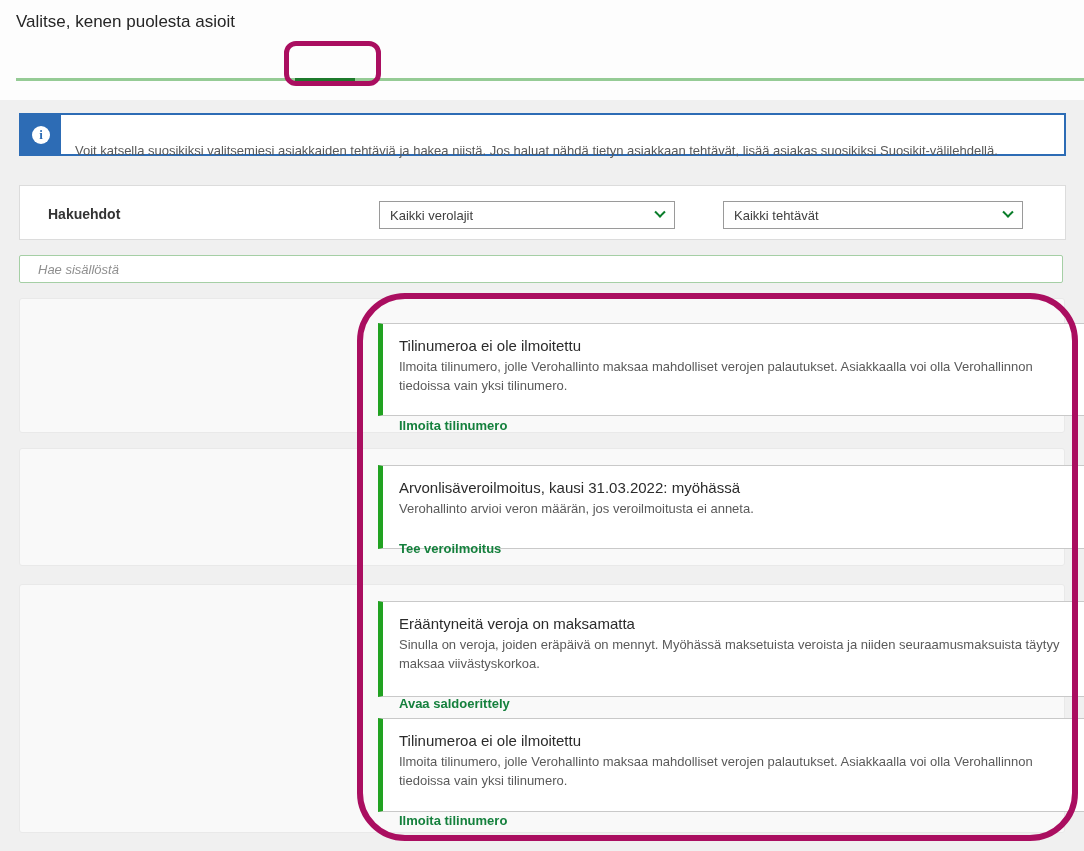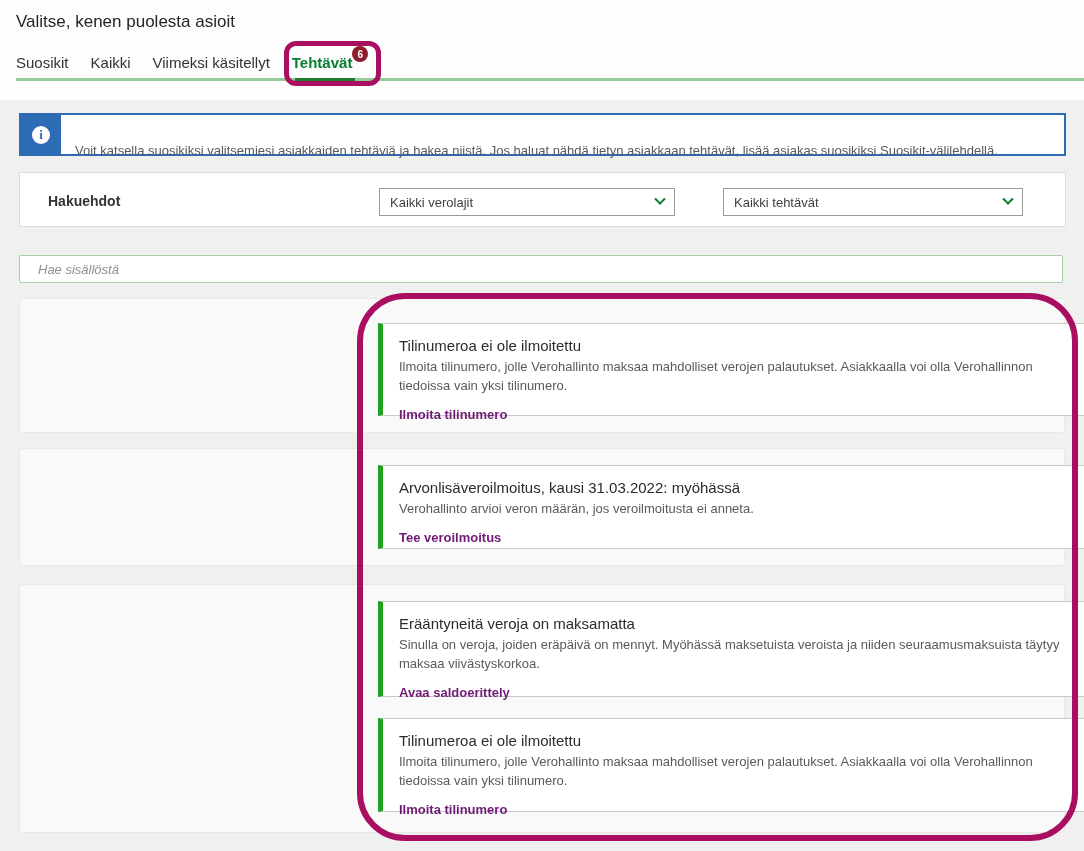--- a/index.html
+++ b/index.html
@@ -25,21 +25,21 @@
   
   .info-banner { position:absolute; left:19px; top:113px; width:1047px; height:43px; background:#fff;
                  border:2px solid #2d6cb5; display:flex; align-items:stretch; }
   .info-icon-block { width:40px; background:#2d6cb5; display:flex; align-items:center; justify-content:center; flex:0 0 40px; }
   .info-icon-circle { width:18px; height:18px; border-radius:50%; background:#fff; color:#2d6cb5;
                       font-size:13px; font-weight:bold; font-family:"Liberation Serif", serif;
                       display:flex; align-items:center; justify-content:center; }
   .info-text { flex:1; display:flex; align-items:center; padding:0 14px; font-size:13px; color:#595959;margin-top:32px; }
 
   
-  .filters-panel { position:absolute; left:19px; top:172px; width:1047px; height:55px; background:#fff;
+  .filters-panel { position:absolute; left:19px; top:185px; width:1047px; height:55px; background:#fff;
                    border:1px solid #dcdcdc; }
   .filters-label { position:absolute; left:28px; top:20px; font-size:14px; font-weight:bold; color:#333; }
   .select-box { position:absolute; top:15px; height:28px; background:#fff; border:1px solid #9a9a9a;
                 display:flex; align-items:center; justify-content:space-between; padding:0 10px;
                 font-size:13px; color:#404040; cursor:pointer; }
   .select-tax { left:359px; width:296px; }
   .select-task { left:703px; width:300px; }
   .chevron { width:8px; height:8px; border-right:2px solid #0a7d2a; border-bottom:2px solid #0a7d2a;
              transform:rotate(45deg) translate(-2px,-2px); flex:0 0 8px; }
 
@@ -57,46 +57,37 @@
 
   
   .task-card { position:absolute; left:378px; width:725px; background:#fff; border:1px solid #c9c9c9;
                border-left:5px solid #21a221; padding:13px 16px; }
   .card-1 { top:323px; height:93px; }
   .card-2 { top:465px; height:84px; }
   .card-3 { top:601px; height:96px; }
   .card-4 { top:718px; height:94px; }
   .task-title { font-size:15px; color:#2b2b2b; margin-bottom:4px; }
   .task-desc { font-size:13px; color:#5a5a5a; line-height:1.45; }
-  .task-link { display:inline-block; margin-top:11px; font-size:13px; font-weight:bold; color:#701a75;
+  .task-link { display:inline-block; margin-top:22px; font-size:13px; font-weight:bold; color:#15803d;
                text-decoration:none; cursor:pointer; }
 
   
   .annotation { position:absolute; border:6px solid #aa0e60; pointer-events:none; }
   .annotation-tab { left:284px; top:41px; width:97px; height:45px; border-width:5px; border-radius:12px; }
   .annotation-cards { left:357px; top:293px; width:721px; height:548px; border-radius:48px; }
 </style>
 </head>
 <body>
 
 <div id="screen">
 
   <div class="body-section"></div>
 
   <h1 class="page-title">Valitse, kenen puolesta asioit</h1>
 
-  <div class="tabs">
-    <span class="tab">Suosikit</span>
-    <span class="tab">Kaikki</span>
-    <span class="tab">Viimeksi käsitellyt</span>
-    <span class="tab active">
-      <span>Tehtävät</span>
-      <span class="tab-badge">6</span>
-    </span>
-  </div>
   <div class="tabs-underline"></div>
   <div class="tabs-underline-active"></div>
 
   <div class="info-banner">
     <div class="info-icon-block">
       <span class="info-icon-circle">i</span>
     </div>
     <div class="info-text">Voit katsella suosikiksi valitsemiesi asiakkaiden tehtäviä ja hakea niistä. Jos haluat nähdä tietyn asiakkaan tehtävät, lisää asiakas suosikiksi Suosikit-välilehdellä.</div>
   </div>
 

